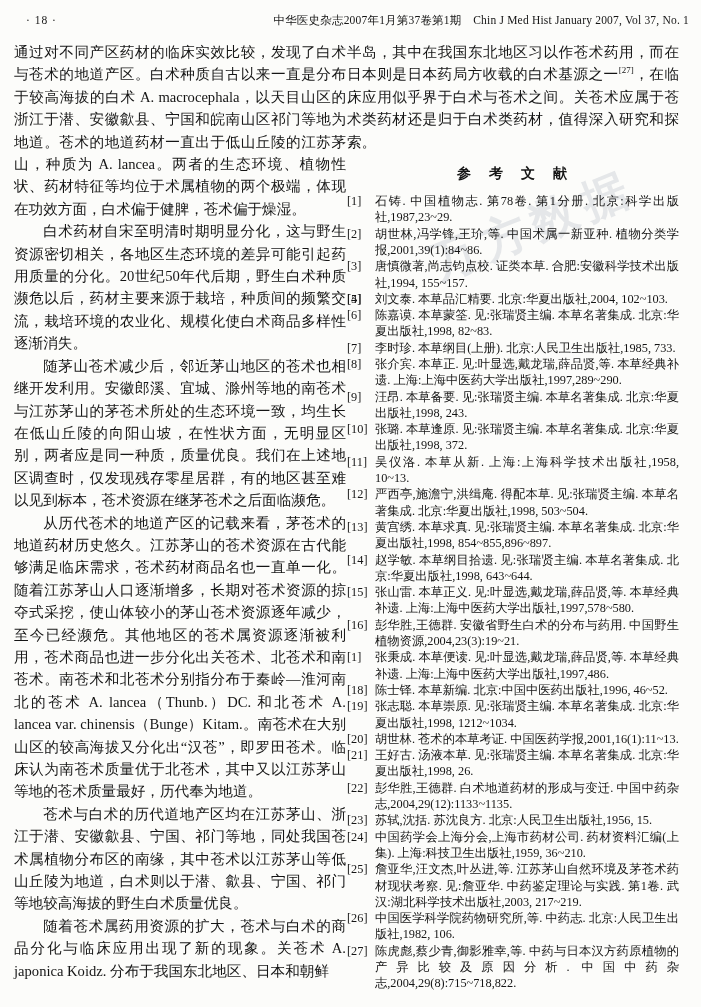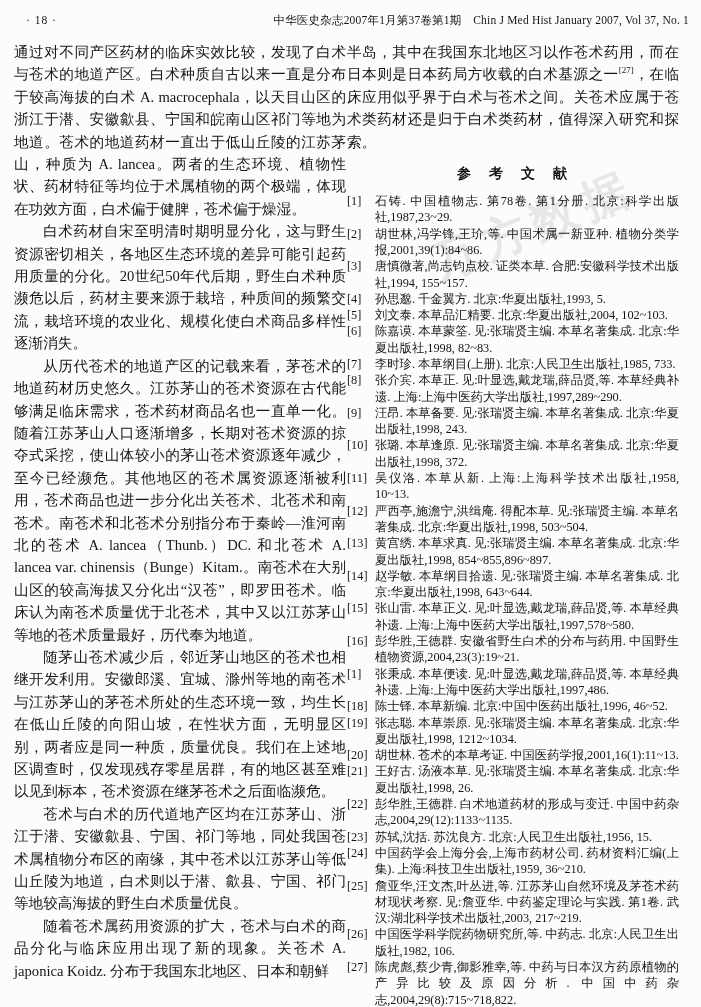--- a/index.html
+++ b/index.html
@@ -78,38 +78,38 @@
     <span class="journal-line">中华医史杂志2007年1月第37卷第1期　Chin J Med Hist January 2007, Vol 37, No. 1</span>
   </div>
 
   <div class="watermark">万方数据</div>
 
   <div class="columns">
 
     <div class="col body-text">
       <p>通过对不同产区药材的临床实效比较，发现了白术与苍术的地道产区。白术种质自古以来一直是分布于较高海拔的白术 A. macrocephala，以天目山区的浙江于潜、安徽歙县、宁国和皖南山区祁门等地为地道。苍术的地道药材一直出于低山丘陵的江苏茅山，种质为 A. lancea。两者的生态环境、植物性状、药材特征等均位于术属植物的两个极端，体现在功效方面，白术偏于健脾，苍术偏于燥湿。</p>
       <p class="indent">白术药材自宋至明清时期明显分化，这与野生资源密切相关，各地区生态环境的差异可能引起药用质量的分化。20世纪50年代后期，野生白术种质濒危以后，药材主要来源于栽培，种质间的频繁交流，栽培环境的农业化、规模化使白术商品多样性逐渐消失。</p>
+      <p class="indent">随茅山苍术减少后，邻近茅山地区的苍术也相继开发利用。安徽郎溪、宜城、滁州等地的南苍术与江苏茅山的茅苍术所处的生态环境一致，均生长在低山丘陵的向阳山坡，在性状方面，无明显区别，两者应是同一种质，质量优良。我们在上述地区调查时，仅发现残存零星居群，有的地区甚至难以见到标本，苍术资源在继茅苍术之后面临濒危。</p>
       <p class="indent">从历代苍术的地道产区的记载来看，茅苍术的地道药材历史悠久。江苏茅山的苍术资源在古代能够满足临床需求，苍术药材商品名也一直单一化。随着江苏茅山人口逐渐增多，长期对苍术资源的掠夺式采挖，使山体较小的茅山苍术资源逐年减少，至今已经濒危。其他地区的苍术属资源逐渐被利用，苍术商品也进一步分化出关苍术、北苍术和南苍术。南苍术和北苍术分别指分布于秦岭—淮河南北的苍术 A. lancea（Thunb.）DC. 和北苍术 A. lancea var. chinensis（Bunge）Kitam.。南苍术在大别山区的较高海拔又分化出“汉苍”，即罗田苍术。临床认为南苍术质量优于北苍术，其中又以江苏茅山等地的苍术质量最好，历代奉为地道。</p>
-      <p class="indent">随茅山苍术减少后，邻近茅山地区的苍术也相继开发利用。安徽郎溪、宜城、滁州等地的南苍术与江苏茅山的茅苍术所处的生态环境一致，均生长在低山丘陵的向阳山坡，在性状方面，无明显区别，两者应是同一种质，质量优良。我们在上述地区调查时，仅发现残存零星居群，有的地区甚至难以见到标本，苍术资源在继茅苍术之后面临濒危。</p>
       <p class="indent">苍术与白术的历代道地产区均在江苏茅山、浙江于潜、安徽歙县、宁国、祁门等地，同处我国苍术属植物分布区的南缘，其中苍术以江苏茅山等低山丘陵为地道，白术则以于潜、歙县、宁国、祁门等地较高海拔的野生白术质量优良。</p>
       <p class="indent">随着苍术属药用资源的扩大，苍术与白术的商品分化与临床应用出现了新的现象。关苍术 A. japonica Koidz. 分布于我国东北地区、日本和朝鲜</p>
     </div>
 
     <div class="col">
       <div class="body-text">
         <p><span>半岛，其中在我国东北地区习以作苍术药用，而在日本则是日本药局方收载的白术基源之一</span><sup class="ref-mark">[27]</sup><span>，在临床应用似乎界于白术与苍术之间。关苍术应属于苍术类药材还是归于白术类药材，值得深入研究和探索。</span></p>
       </div>
 
       <div class="refs-heading">参　考　文　献</div>
 
       <ul class="refs">
         <li><span class="ref-num">[1]</span><span>石铸. 中国植物志. 第78卷. 第1分册. 北京:科学出版社,1987,23~29.</span></li>
         <li><span class="ref-num">[2]</span><span>胡世林,冯学锋,王玠,等. 中国术属一新亚种. 植物分类学报,2001,39(1):84~86.</span></li>
         <li><span class="ref-num">[3]</span><span>唐慎微著,尚志钧点校. 证类本草. 合肥:安徽科学技术出版社,1994, 155~157.</span></li>
-        <li><span class="ref-num">[4]</span><span>孙思邈. 千金翼方. 北京:华夏出版社,1993, 5.</span></li>
+        <li><span class="ref-num">[4]</span></li>
         <li><span class="ref-num">[5]</span><span>刘文泰. 本草品汇精要. 北京:华夏出版社,2004, 102~103.</span></li>
         <li><span class="ref-num">[6]</span><span>陈嘉谟. 本草蒙筌. 见:张瑞贤主编. 本草名著集成. 北京:华夏出版社,1998, 82~83.</span></li>
         <li><span class="ref-num">[7]</span><span>李时珍. 本草纲目(上册). 北京:人民卫生出版社,1985, 733.</span></li>
         <li><span class="ref-num">[8]</span><span>张介宾. 本草正. 见:叶显选,戴龙瑞,薛品贤,等. 本草经典补遗. 上海:上海中医药大学出版社,1997,289~290.</span></li>
         <li><span class="ref-num">[9]</span><span>汪昂. 本草备要. 见:张瑞贤主编. 本草名著集成. 北京:华夏出版社,1998, 243.</span></li>
         <li><span class="ref-num">[10]</span><span>张璐. 本草逢原. 见:张瑞贤主编. 本草名著集成. 北京:华夏出版社,1998, 372.</span></li>
         <li><span class="ref-num">[11]</span><span>吴仪洛. 本草从新. 上海:上海科学技术出版社,1958, 10~13.</span></li>
         <li><span class="ref-num">[12]</span><span>严西亭,施澹宁,洪缉庵. 得配本草. 见:张瑞贤主编. 本草名著集成. 北京:华夏出版社,1998, 503~504.</span></li>
         <li><span class="ref-num">[13]</span><span>黄宫绣. 本草求真. 见:张瑞贤主编. 本草名著集成. 北京:华夏出版社,1998, 854~855,896~897.</span></li>
         <li><span class="ref-num">[14]</span><span>赵学敏. 本草纲目拾遗. 见:张瑞贤主编. 本草名著集成. 北京:华夏出版社,1998, 643~644.</span></li>

